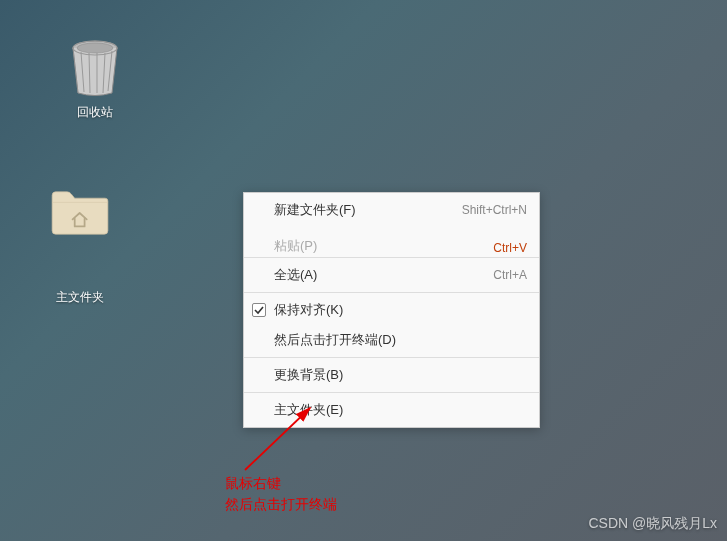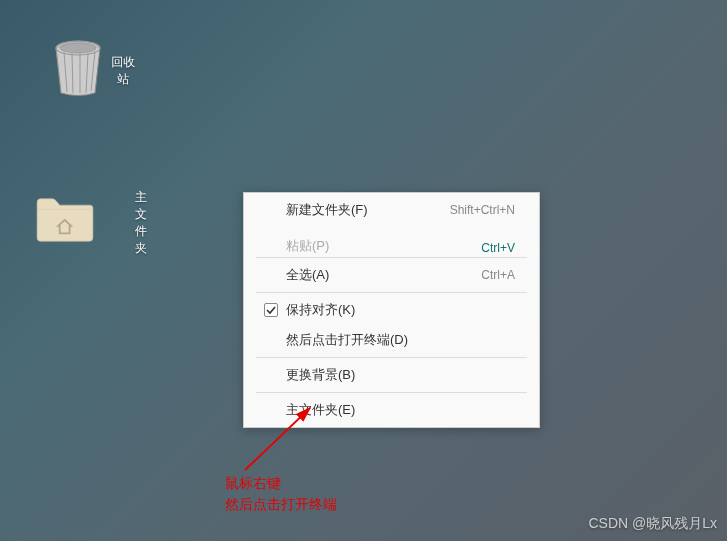--- a/index.html
+++ b/index.html
@@ -10,21 +10,21 @@
       position: relative;
       overflow: hidden;
       font-family: "Microsoft YaHei", "PingFang SC", sans-serif;
       font-size: 13px;
     }
     
     .desktop-icon {
       position: absolute;
       width: 90px;
       display: flex;
-      flex-direction: row;
+      flex-direction: column;
       align-items: center;
       cursor: pointer;
     }
     
     .desktop-icon .icon-img {
       width: 60px;
       height: 60px;
       display: flex;
       align-items: center;
       justify-content: center;
@@ -42,21 +42,21 @@
     .home-icon { left: 35px; top: 183px; gap: 40px; }
     
     .context-menu {
       position: absolute;
       left: 243px;
       top: 192px;
       width: 297px;
       background: #f9f9f9;
       border: 1px solid #ccc;
       box-shadow: 0 2px 10px rgba(0,0,0,0.25);
-      padding: 2px 12px;
+      padding: 2px 0;
     }
     
     .menu-item {
       display: flex;
       align-items: center;
       height: 30px;
       padding: 0 12px 0 30px;
       position: relative;
       color: #333;
       cursor: pointer;
@@ -68,21 +68,21 @@
       align-items: flex-end;
     }
     
     .menu-item .shortcut {
       margin-left: auto;
       color: #888;
       font-size: 12px;
     }
     
     .menu-item.disabled .shortcut {
-      color: #0f766e;
+      color: #c2410c;
     }
     
     .menu-sep {
       height: 1px;
       background: #ddd;
       margin: 2px 0;
     }
     
     .menu-check {
       position: absolute;

